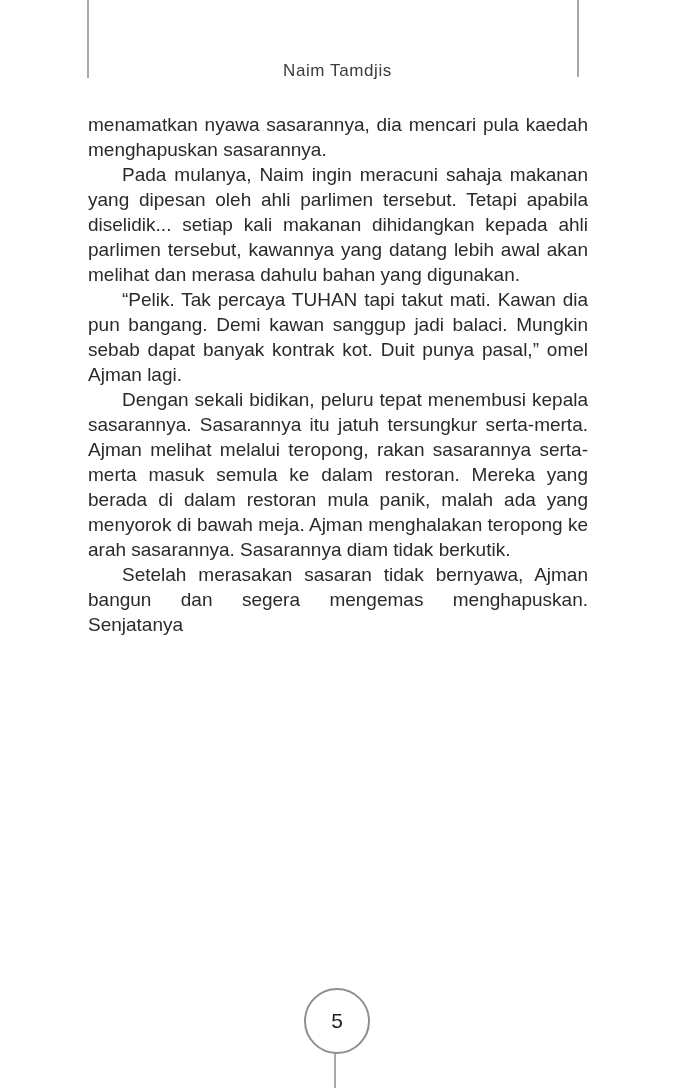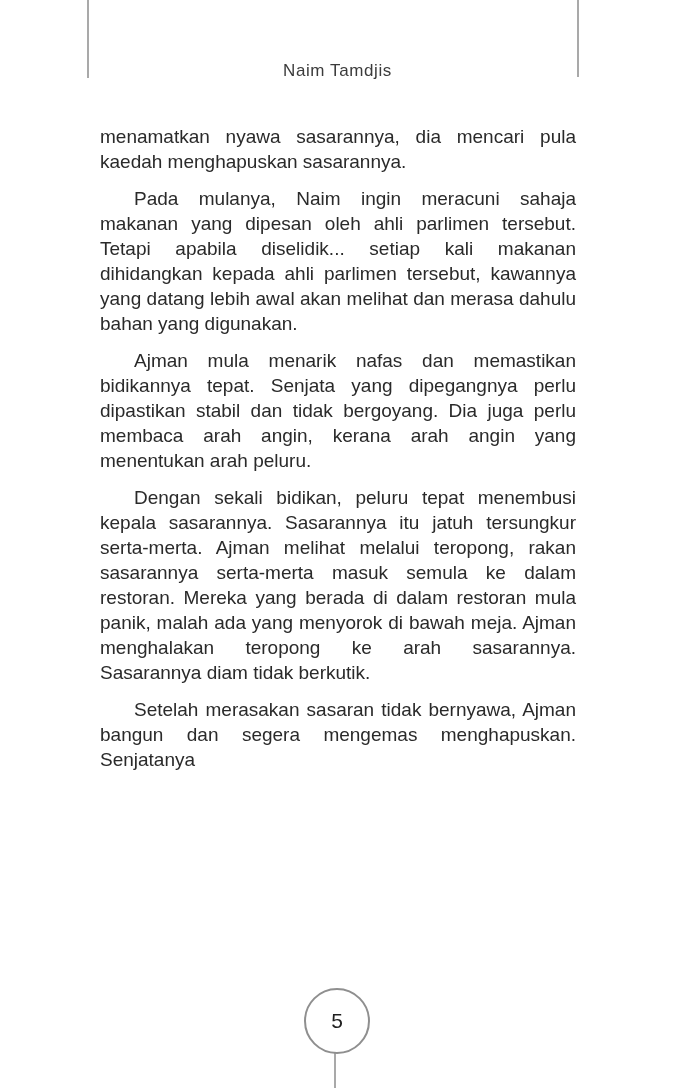--- a/index.html
+++ b/index.html
@@ -49,21 +49,21 @@
     left: 88px;
     top: 112px;
     width: 500px;
     font-size: 19px;
     line-height: 25px;
     color: #2a2a2a;
     text-align: justify;
     text-justify: inter-word;
   }
   .body-text p {
-    margin: 12px;
+    margin: 0;
     padding: 0;
   }
   .body-text p.indent {
     text-indent: 34px;
   }
   
   .page-number-badge {
     position: absolute;
     left: 304px;
     top: 988px;
@@ -95,21 +95,21 @@
 <div class="page">
 
   <div class="rule-left"></div>
   <div class="rule-right"></div>
 
   <div class="running-header">Naim Tamdjis</div>
 
   <div class="body-text">
     <p>menamatkan nyawa sasarannya, dia mencari pula kaedah menghapuskan sasarannya.</p>
     <p class="indent">Pada mulanya, Naim ingin meracuni sahaja makanan yang dipesan oleh ahli parlimen tersebut. Tetapi apabila diselidik... setiap kali makanan dihidangkan kepada ahli parlimen tersebut, kawannya yang datang lebih awal akan melihat dan merasa dahulu bahan yang digunakan.</p>
-    <p class="indent">Ajman mula menarik nafas dan memastikan bidikannya tepat. Senjata yang dipegangnya perlu dipastikan stabil dan tidak bergoyang. Dia juga perlu membaca arah angin, kerana arah angin yang menentukan arah peluru.</p>
+    <p class="indent">“Pelik. Tak percaya TUHAN tapi takut mati. Kawan dia pun bangang. Demi kawan sanggup jadi balaci. Mungkin sebab dapat banyak kontrak kot. Duit punya pasal,” omel Ajman lagi.</p>
     <p class="indent">Dengan sekali bidikan, peluru tepat menembusi kepala sasarannya. Sasarannya itu jatuh tersungkur serta-merta. Ajman melihat melalui teropong, rakan sasarannya serta-merta masuk semula ke dalam restoran. Mereka yang berada di dalam restoran mula panik, malah ada yang menyorok di bawah meja. Ajman menghalakan teropong ke arah sasarannya. Sasarannya diam tidak berkutik.</p>
     <p class="indent">Setelah merasakan sasaran tidak bernyawa, Ajman bangun dan segera mengemas menghapuskan. Senjatanya</p>
   </div>
 
   <div class="footer-line"></div>
   <div class="page-number-badge">
     <span>5</span>
   </div>
 
 </div>

